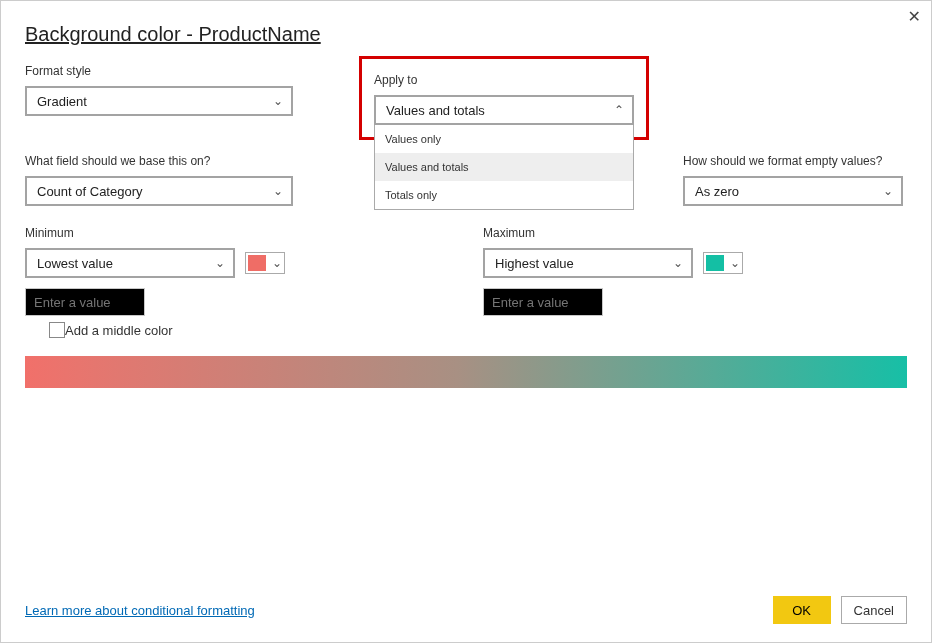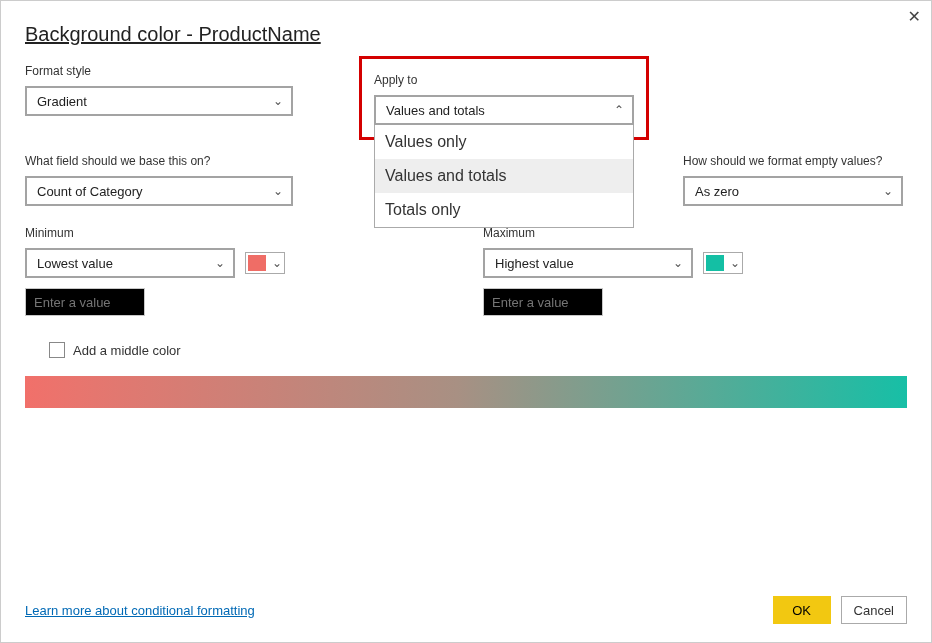--- a/index.html
+++ b/index.html
@@ -72,36 +72,36 @@
       top: 30px;
       left: 0;
       right: 0;
       border: 1px solid #aaa;
       border-top: none;
       background: #fff;
       z-index: 3;
     }
     .dropdown-option {
       padding: 8px 10px;
-      font-size: 16px;
+      font-size: 11px;
       color: #333;
       cursor: pointer;
     }
     .dropdown-option.hover {
       background: #eee;
     }
 
     .highlight-box {
       border: 3px solid #d40000;
       padding: 6px 12px 12px 12px;
       margin-top: -8px;
     }
     .highlight-box .field-label { margin-top: 8px; }
 
-    .minmax-row { display: flex; gap: 34px; align-items: flex-start; margin-bottom: 26px; }
+    .minmax-row { display: flex; gap: 34px; align-items: flex-start; margin-bottom: 6px; }
     .min-col, .max-col { flex: 1; }
 
     .select-with-color {
       display: flex;
       align-items: center;
       gap: 10px;
       width: 280px;
     }
     .select-with-color .select { width: 210px; }
     .color-swatch {
@@ -124,21 +124,21 @@
       color: #888;
       width: 120px;
       height: 28px;
       padding: 0 8px;
       font-size: 13px;
       font-family: inherit;
     }
     .checkbox-row {
       display: flex;
       align-items: center;
-      gap: 8px;
+      gap: 0;
       font-size: 13px;
       margin-bottom: 18px;
       padding-left: 24px;
     }
     .checkbox {
       width: 16px;
       height: 16px;
       border: 1px solid #888;
       background: #fff;
       cursor: pointer;

